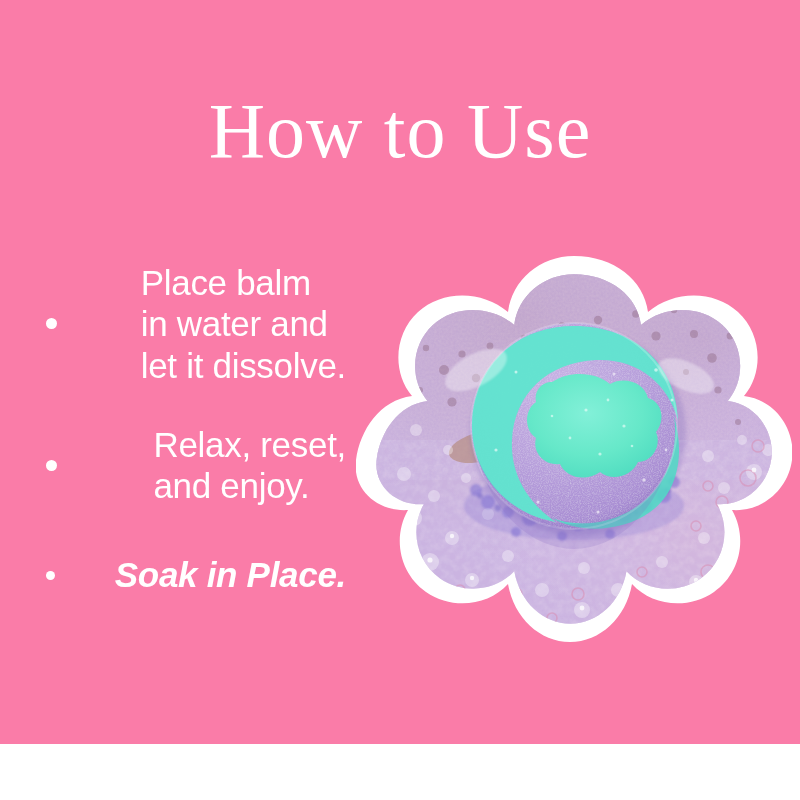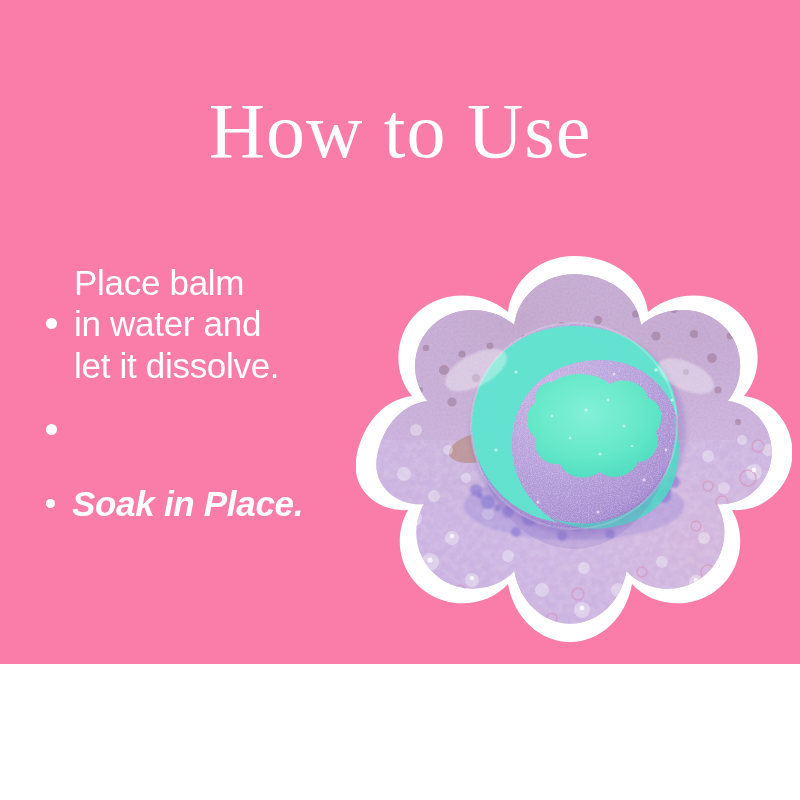--- a/index.html
+++ b/index.html
@@ -3,21 +3,21 @@
 <meta charset="utf-8">
 <style>
   html, body {
     margin: 0;
     padding: 0;
     background: #ffffff;
   }
   #canvas {
     position: relative;
     width: 800px;
-    height: 664px;
+    height: 744px;
     overflow: hidden;
     background: #fa7ca8;
     font-family: "Liberation Sans", sans-serif;
     -webkit-font-smoothing: antialiased;
   }
 
   
   #title {
     position: absolute;
     left: 0;
@@ -38,20 +38,21 @@
     position: absolute;
     left: 46px;
     top: 262px;
     width: 300px;
   }
   .step {
     position: relative;
     display: flex;
     align-items: center;
     margin-bottom: 30px;
+    justify-content: space-between;
   }
   .bullet-dot {
     flex: 0 0 auto;
     width: 11px;
     height: 11px;
     border-radius: 50%;
     background: #ffffff;
     margin-right: 17px;
   }
   .step-text {
@@ -99,20 +100,22 @@
 
     <div class="step" id="step-1">
       <span class="bullet-dot"></span>
       <span class="step-text">Place balm
 in water and
 let it dissolve.</span>
     </div>
 
     <div class="step" id="step-2">
       <span class="bullet-dot"></span>
+      <span class="step-text">Relax, reset,
+and enjoy.</span>
     </div>
 
     <div class="step emphasis" id="step-3">
       <span class="bullet-dot"></span>
       <span class="step-text">Soak in Place.</span>
     </div>
 
   </div>
 
   <div id="flower-wrap">

